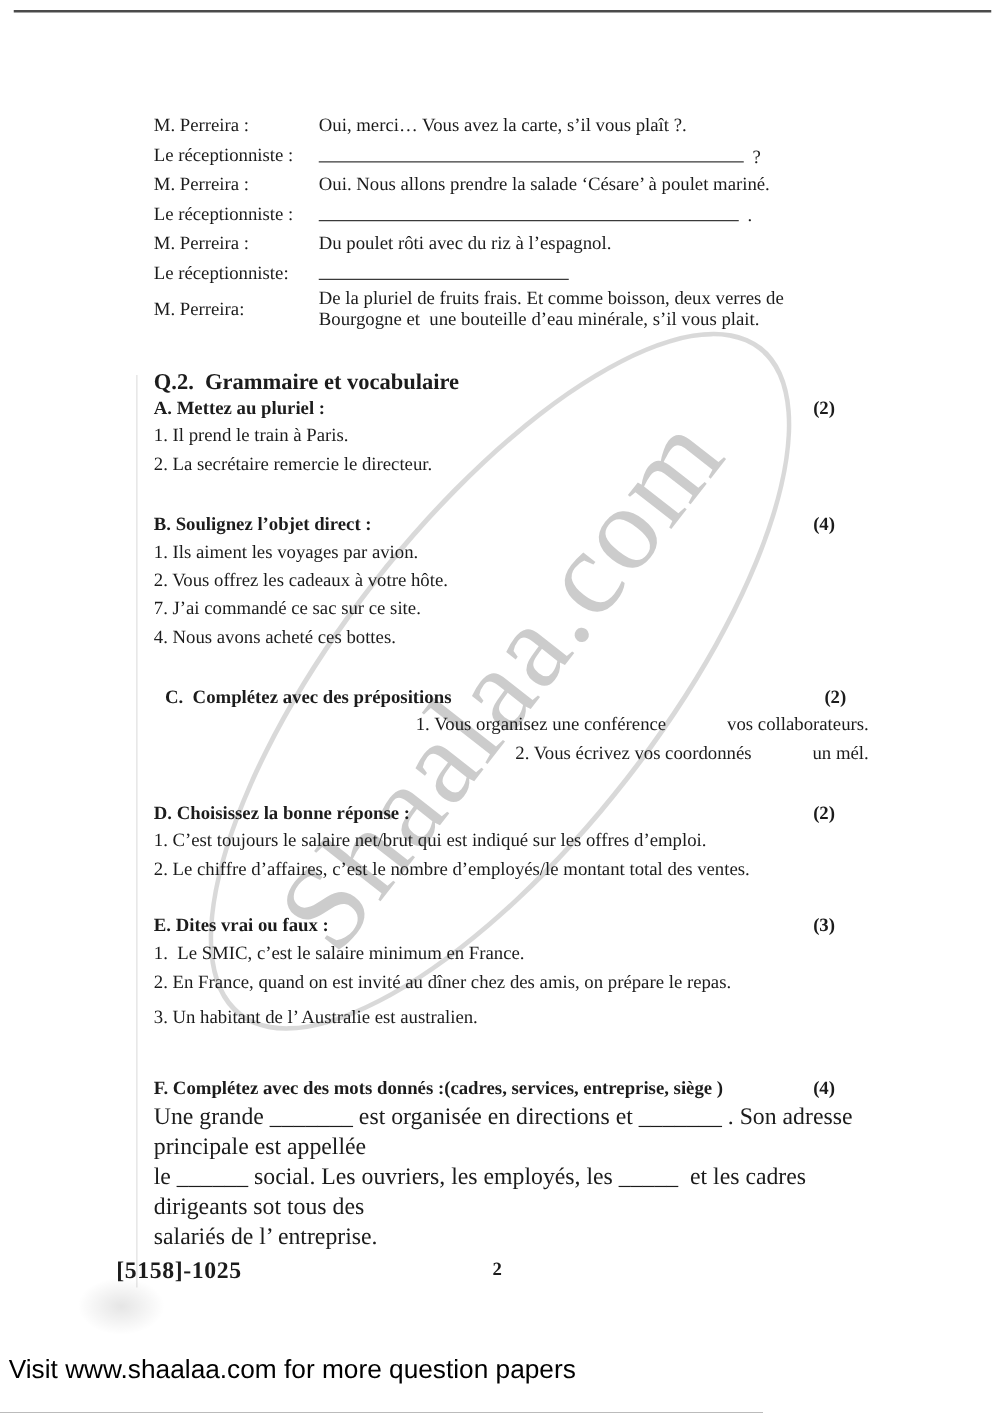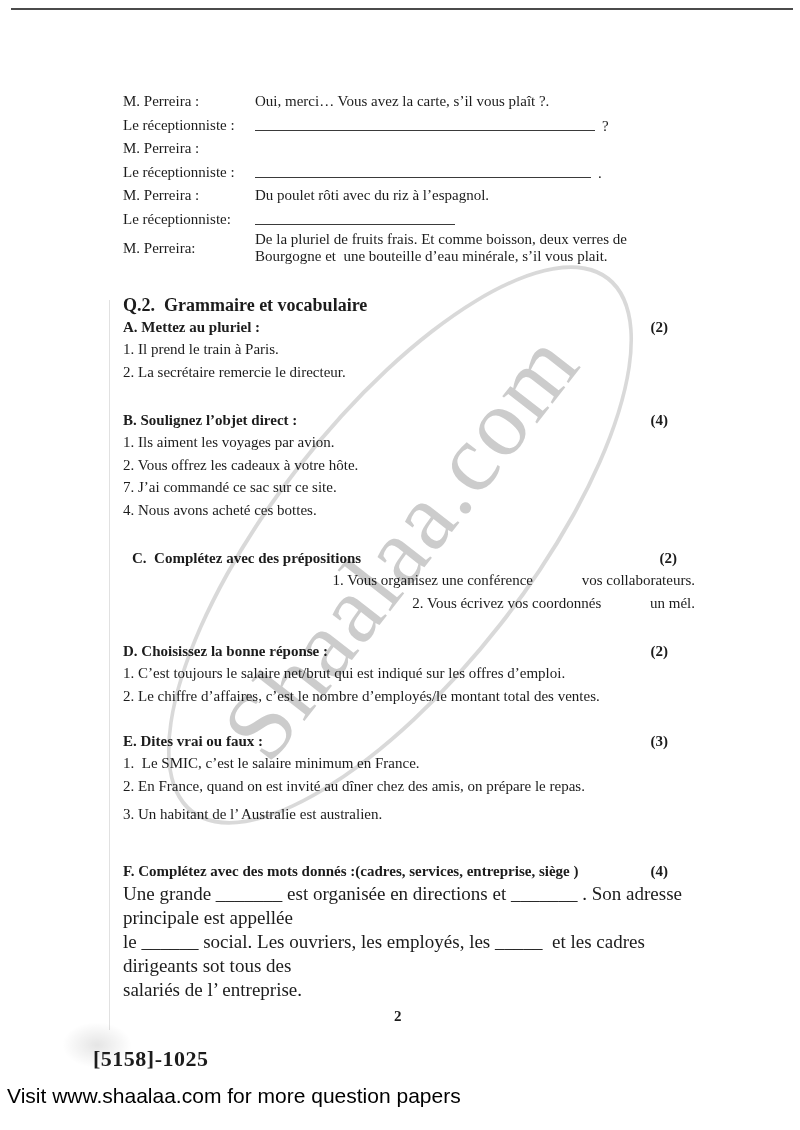--- a/index.html
+++ b/index.html
@@ -45,21 +45,21 @@
   .mt-a { margin-top:0px; }
   .mt-b { margin-top:26px; }
   .mt-c { margin-top:26px; margin-left:9px;text-align:right; }
   .mt-d { margin-top:26px; }
   .mt-e { margin-top:23px; }
   .mt-f { margin-top:34px; }
   .gap3 { margin-top:6px; }
   .f-para { width:578px; font-size:19px; }
   .f-line { line-height:24px; white-space:pre-wrap; }
   
-  .footer-code { position:absolute; left:93px; top:1006px; font-size:22px; font-weight:700; letter-spacing:.5px; z-index:1;margin-top:40px; }
+  .footer-code { position:absolute; left:93px; top:1006px; font-size:19px; font-weight:700; letter-spacing:.5px; z-index:1; }
   .page-number { position:absolute; left:394px; top:1008px; font-size:15px; font-weight:700; z-index:1; }
   
   .caption { position:absolute; left:7px; top:1084px; font-family:"Liberation Sans", sans-serif; font-size:21px; color:#000; z-index:1; }
 </style>
 </head>
 <body>
 
 <div class="page">
 
   <div class="scan-top-line"></div>
@@ -78,20 +78,21 @@
       <div class="d-row">
         <div class="speaker">M. Perreira :</div>
         <div class="d-text">Oui, merci… Vous avez la carte, s’il vous plaît ?.</div>
       </div>
       <div class="d-row">
         <div class="speaker">Le réceptionniste :</div>
         <div class="d-text"><span class="blank-line blank-long"></span><span>?</span></div>
       </div>
       <div class="d-row">
         <div class="speaker">M. Perreira :</div>
+        <div class="d-text">Oui. Nous allons prendre la salade ‘Césare’ à poulet mariné.</div>
       </div>
       <div class="d-row">
         <div class="speaker">Le réceptionniste :</div>
         <div class="d-text"><span class="blank-line blank-med"></span><span>.</span></div>
       </div>
       <div class="d-row">
         <div class="speaker">M. Perreira :</div>
         <div class="d-text">Du poulet rôti avec du riz à l’espagnol.</div>
       </div>
       <div class="d-row">

